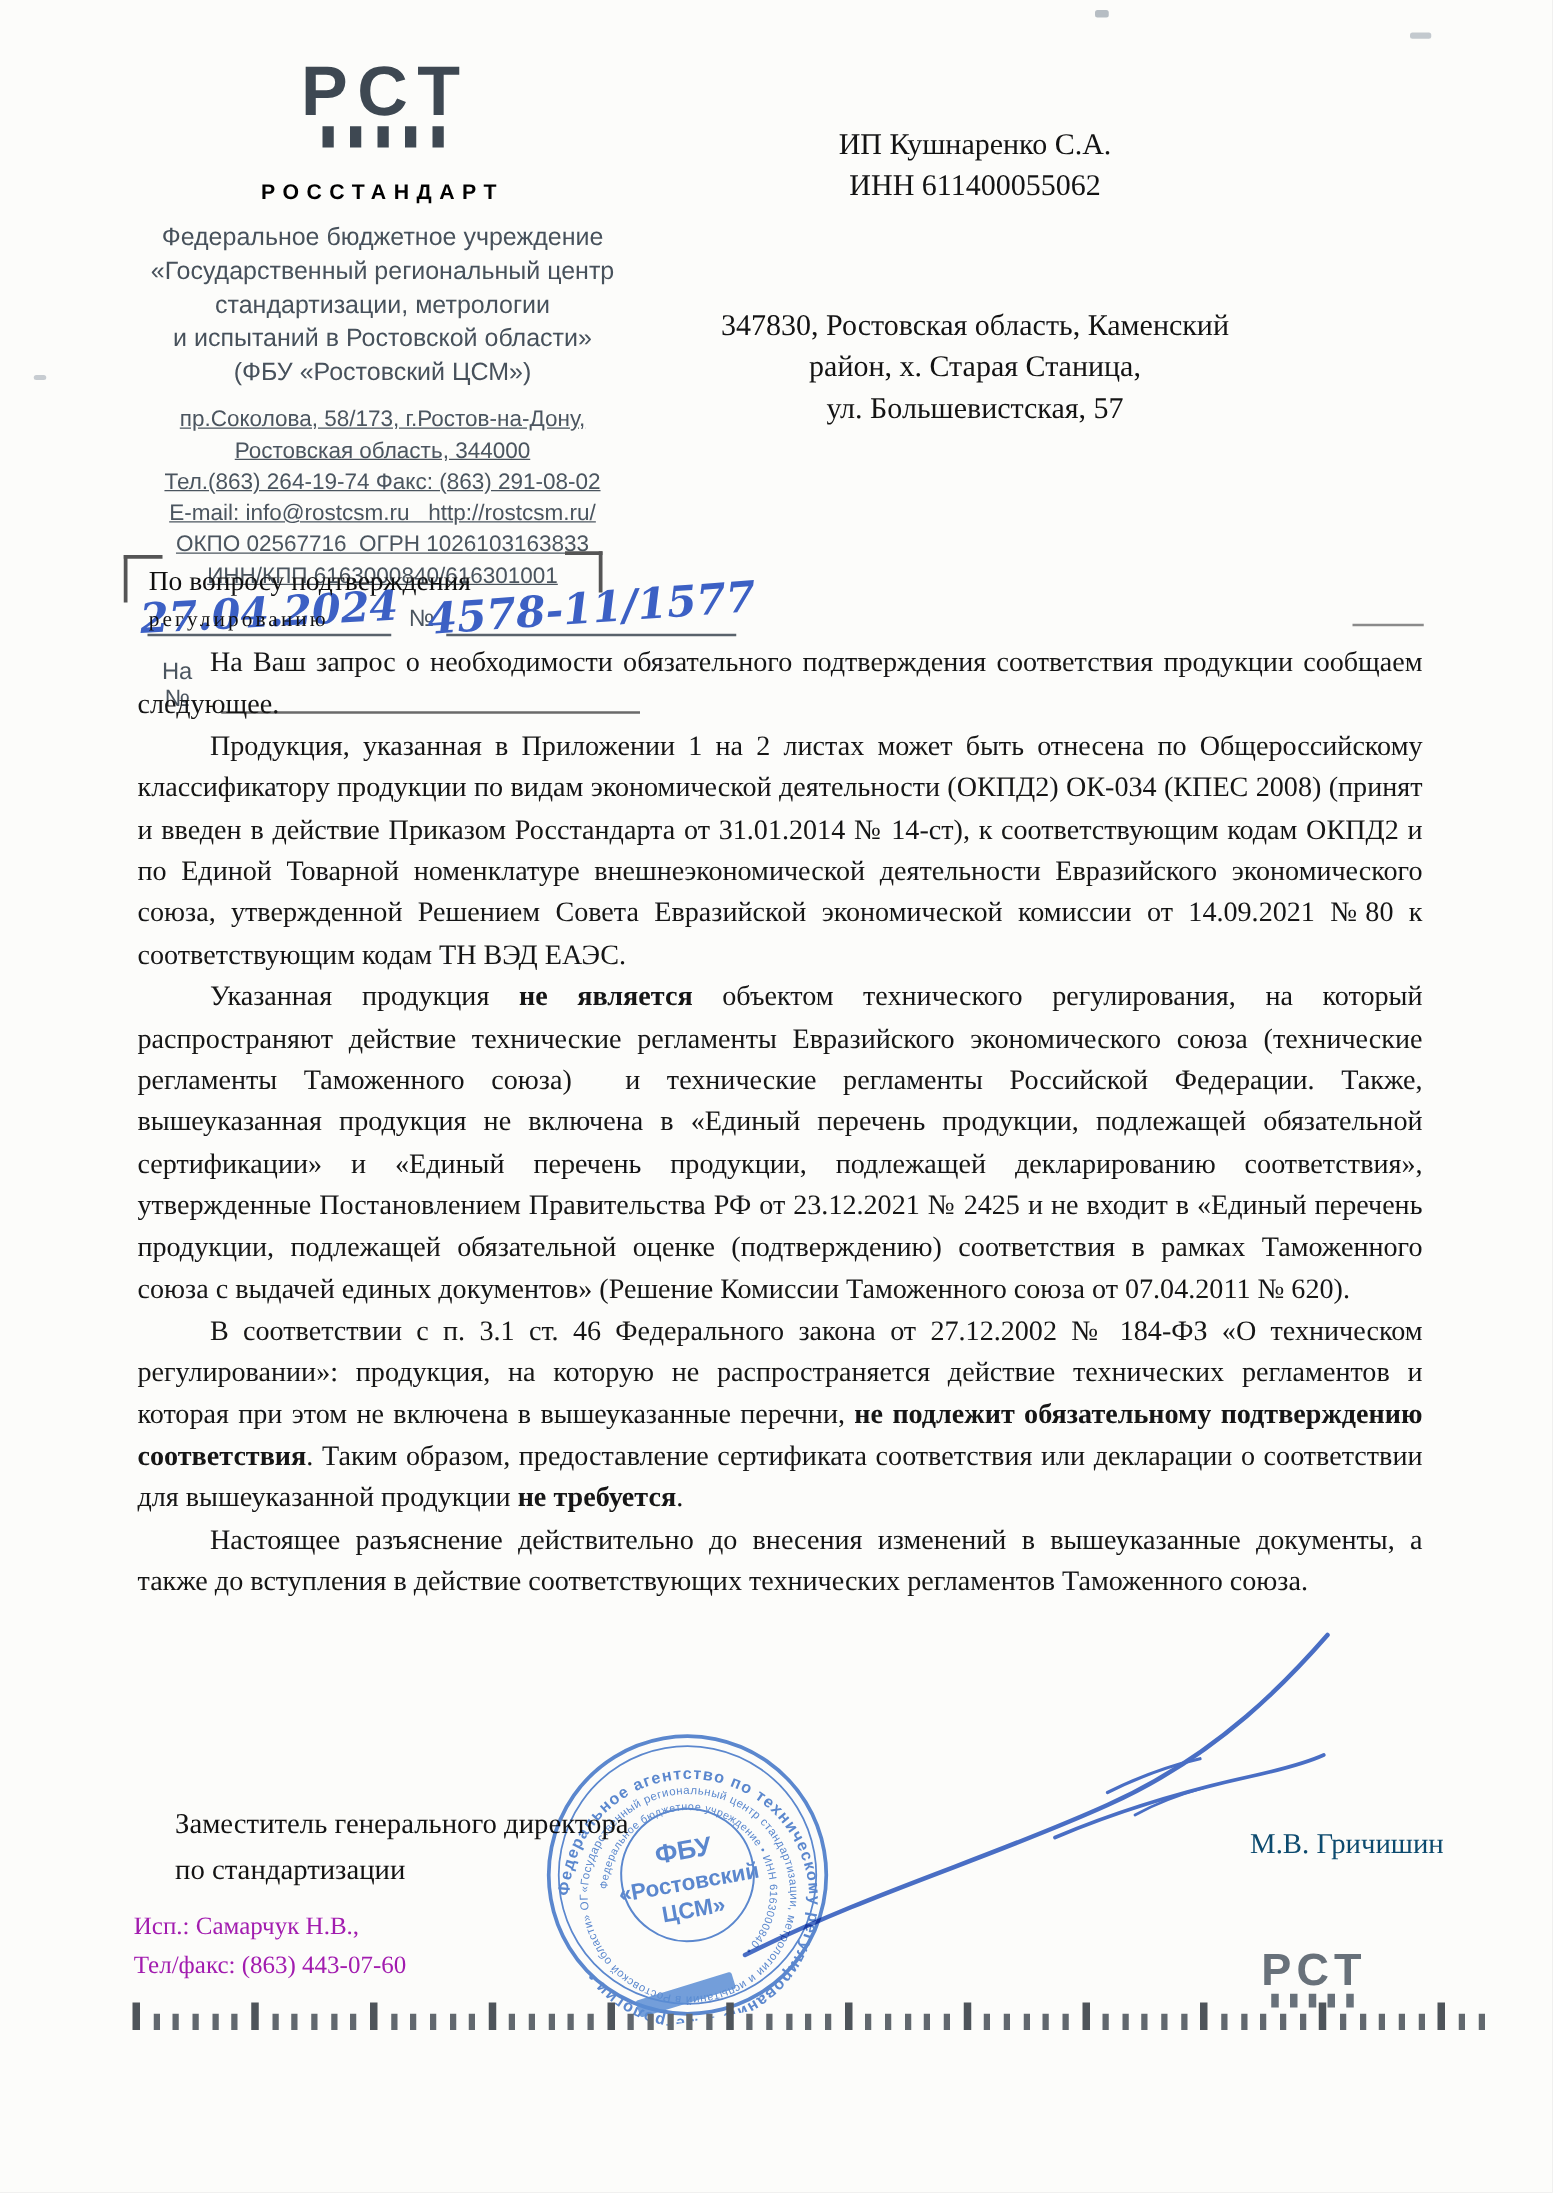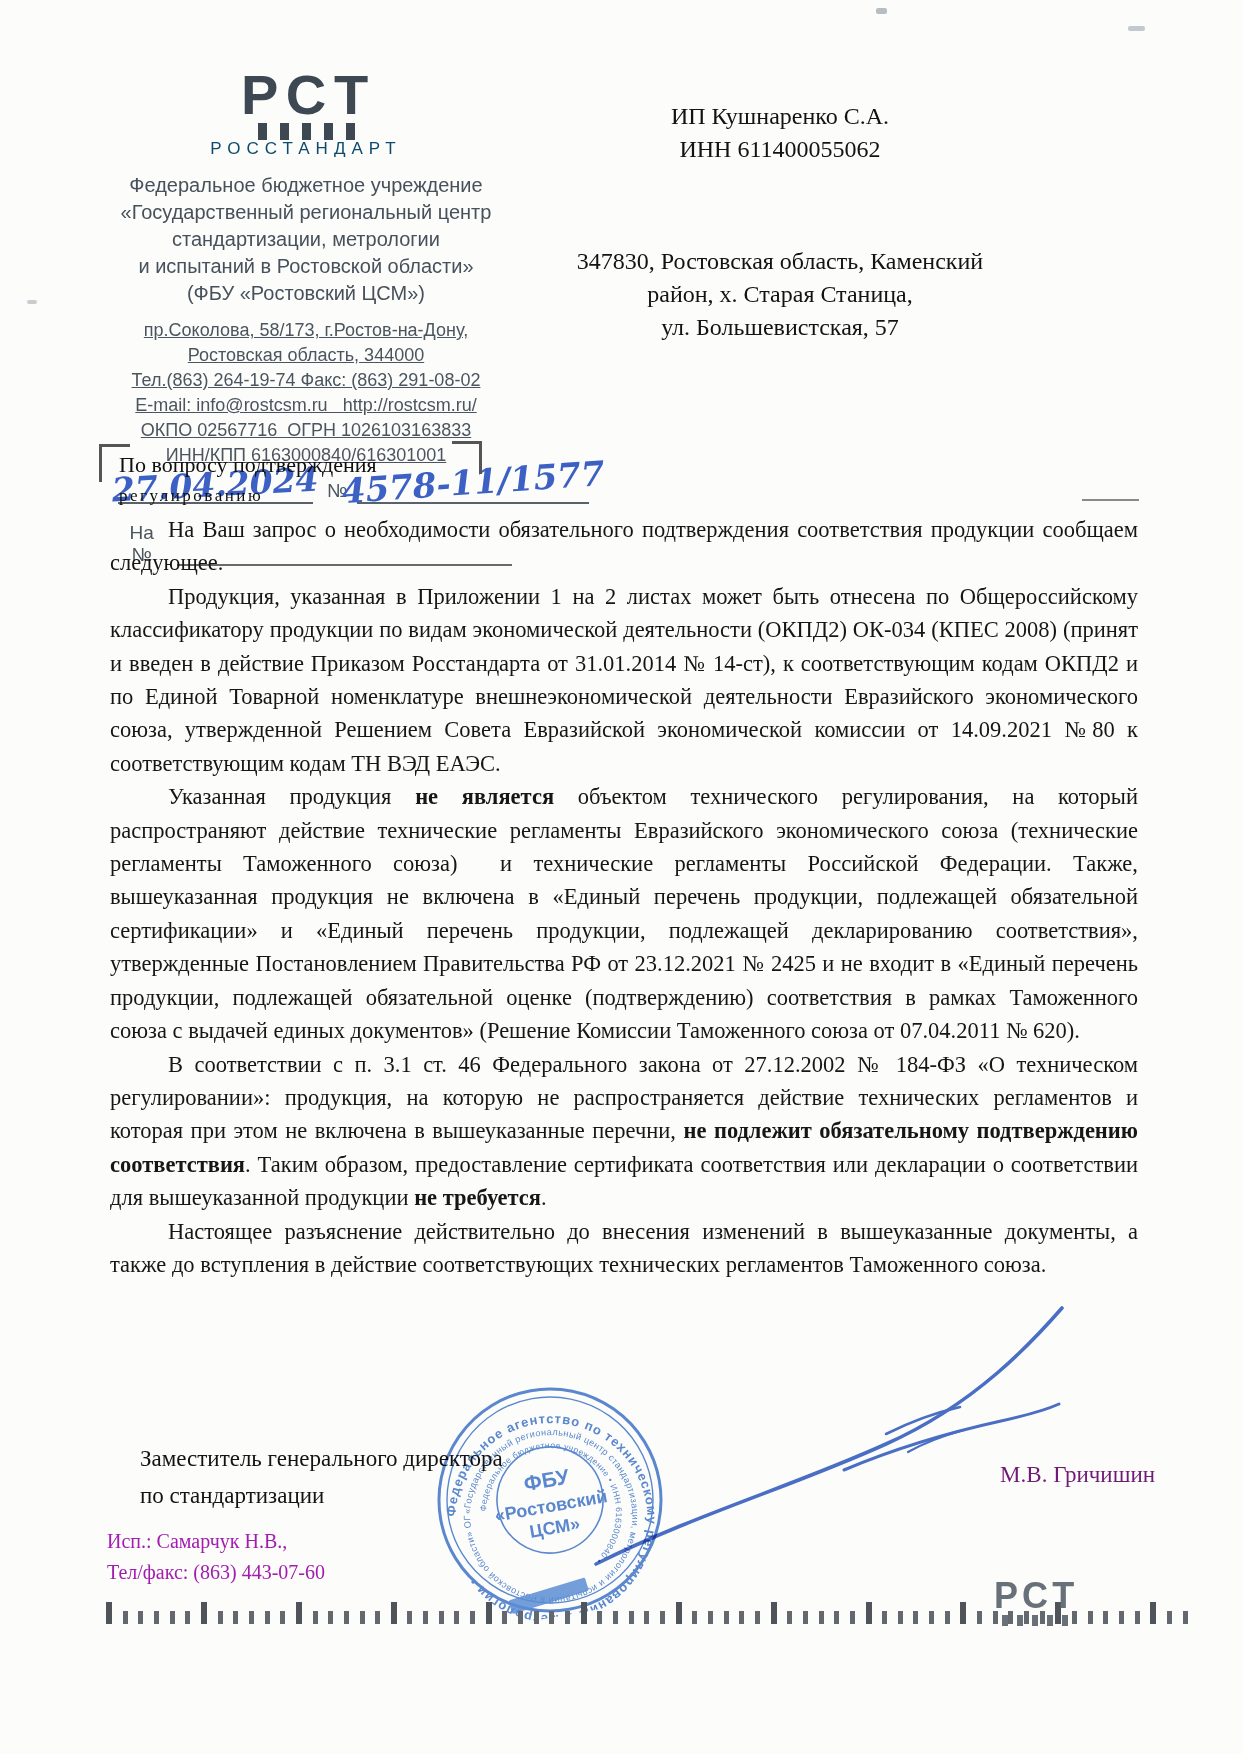--- a/index.html
+++ b/index.html
@@ -3,27 +3,27 @@
 <meta charset="utf-8">
 <style>
   html,body{margin:0;padding:0;background:#e8e8e6;}
   .page{
     position:relative;width:1242px;height:1754px;margin:0 auto;
     background:#fcfcfa;overflow:hidden;
     font-family:"Liberation Sans",sans-serif;
   }
   
   .lh{position:absolute;left:100px;top:46px;width:412px;text-align:center;color:#47515b;}
-  .pct{display:inline-flex;align-items:flex-end;gap:11px;height:72px;flex-direction:column;}
+  .pct{display:inline-flex;align-items:flex-end;gap:11px;height:72px;}
   .pct .bar{width:10px;background:#3e4852;}
   .pct .mid{display:flex;flex-direction:column;align-items:center;}
   .pct .letters{font-weight:800;font-size:56px;line-height:48px;letter-spacing:9px;color:#3e4852;margin-left:6px;}
   .pct .ticks{display:flex;gap:13px;margin-top:4px;}
   .pct .ticks i{display:block;width:9px;height:17px;background:#3e4852;}
-  .brand{margin-top:7px;font-size:17px;font-weight:400;letter-spacing:6px;color:#0c4a6e;}
+  .brand{margin-top:21px;font-size:17px;font-weight:700;letter-spacing:6px;color:#000000;}
   .org{margin-top:13px;font-size:20px;line-height:27px;color:#47515b;}
   .contact{margin-top:11px;font-size:18px;line-height:25px;color:#4b555f;text-decoration:underline;}
   .dateline{margin-top:4px;display:flex;align-items:flex-end;justify-content:flex-start;padding-left:18px;}
   .dfield{border-bottom:2px solid #59626b;display:flex;justify-content:center;}
   .dfield.date{width:195px;}
   .dfield.num{width:232px;}
   .numlbl{font-size:19px;color:#4b555f;margin:0 10px 2px 14px;}
   .hand{font-family:"DejaVu Serif",serif;font-style:italic;font-weight:700;color:#3c60c4;font-size:33px;line-height:30px;white-space:nowrap;}
   .hand.d{transform:rotate(-3deg) translateY(-2px);}
   .hand.n{transform:rotate(-4deg) translateY(-5px);font-size:34px;}
@@ -43,21 +43,21 @@
   .subject .s2{font-size:17px;letter-spacing:2.5px;margin-top:8px;}
   
   .bodytxt{position:absolute;left:110px;top:513px;width:1028px;
     font-family:"Liberation Serif",serif;font-size:22.5px;line-height:33.4px;
     color:#161616;text-align:justify;}
   .bodytxt p{margin:0;text-indent:58px;}
   .bodytxt .b{font-weight:700;}
   
   .sig{position:absolute;left:140px;top:1440px;font-family:"Liberation Serif",serif;font-size:23px;line-height:37px;color:#131313;}
   .sig-name{position:absolute;left:975px;top:1462px;width:180px;text-align:right;
-    font-family:"Liberation Serif",serif;font-size:23px;color:#701a75;}
+    font-family:"Liberation Serif",serif;font-size:23px;color:#0c4a6e;}
   .exec{position:absolute;left:107px;top:1526px;font-family:"Liberation Serif",serif;font-size:20px;line-height:31px;color:#a21caf;}
   
   .stamp{position:absolute;left:434px;top:1384px;width:232px;height:232px;
     transform:rotate(-10deg);opacity:.93;mix-blend-mode:multiply;}
   .autograph{position:absolute;left:556px;top:1282px;width:560px;height:300px;mix-blend-mode:multiply;}
   
   .ruler{position:absolute;left:106px;top:1600px;width:1082px;height:24px;
     display:flex;justify-content:space-between;align-items:flex-end;}
   .ruler i{display:block;width:5px;height:13px;background:#62686e;}
   .ruler i.t{width:6px;height:22px;background:#4e545a;}

